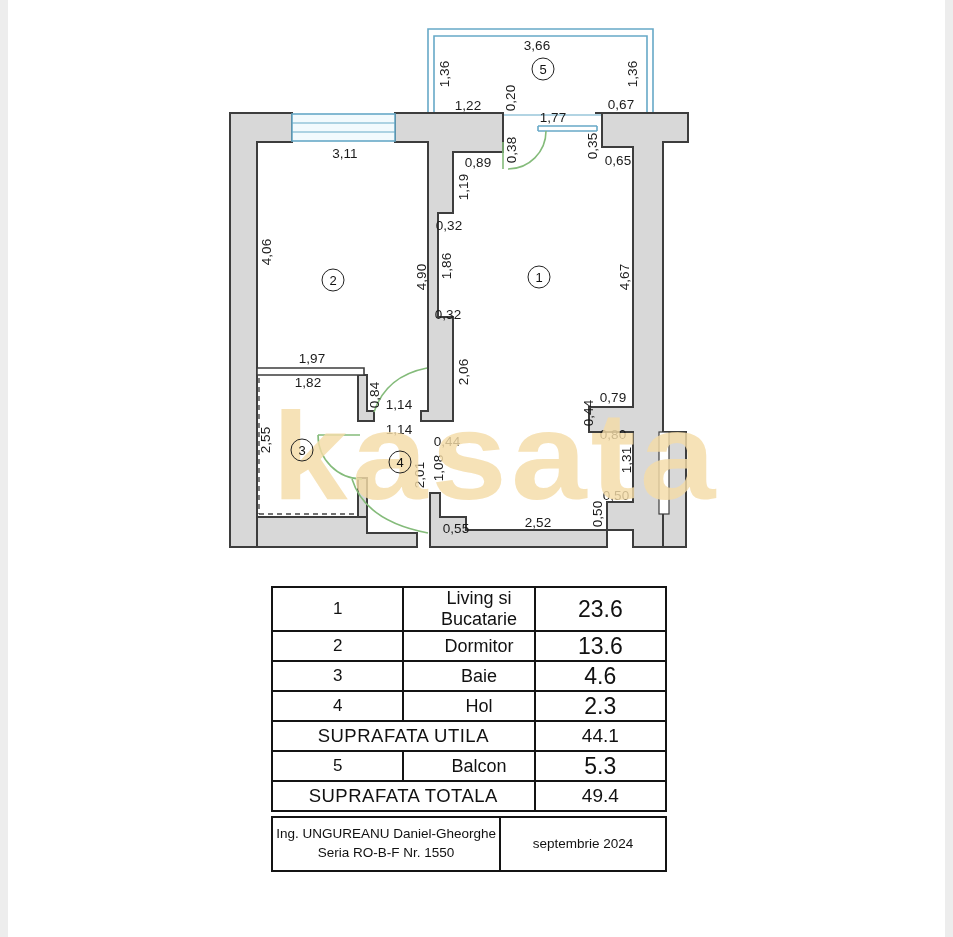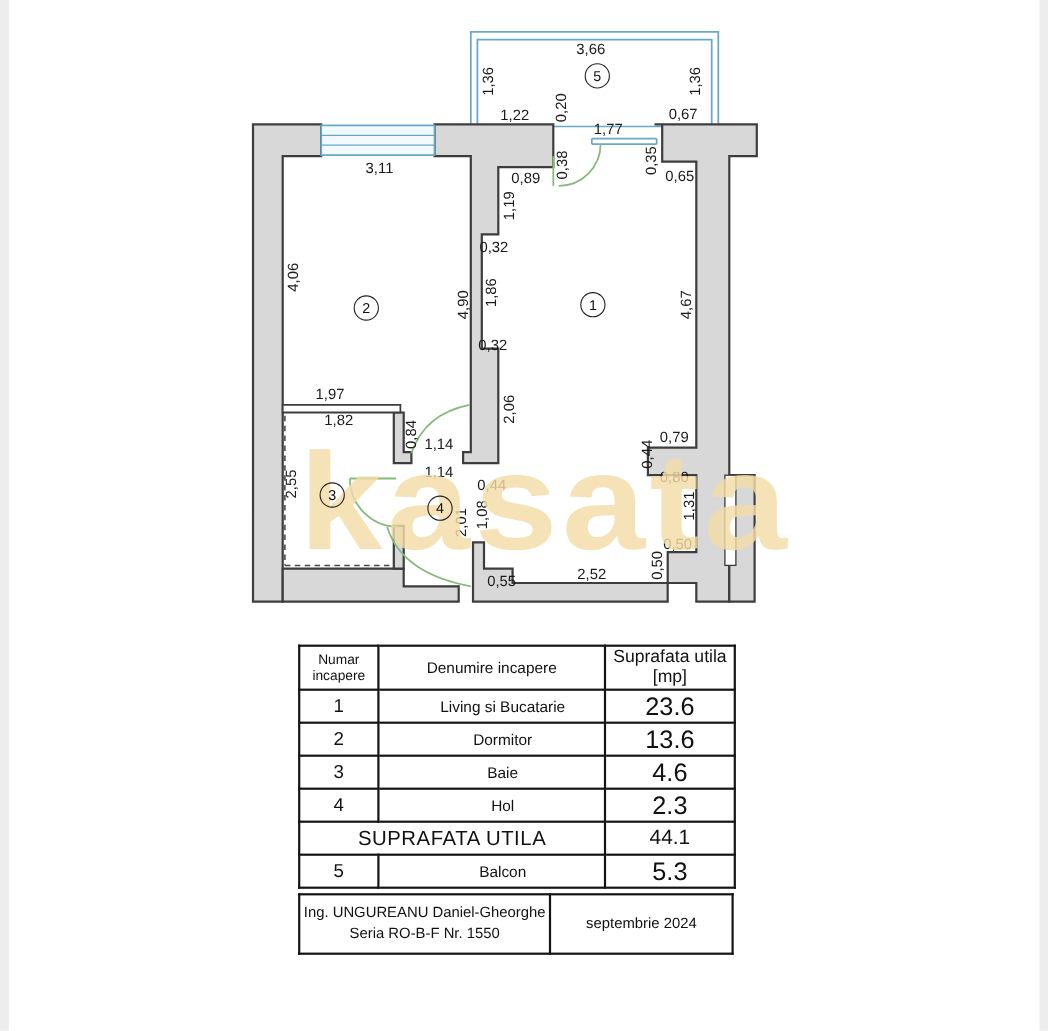--- a/index.html
+++ b/index.html
@@ -32,21 +32,21 @@
   table{border-collapse:collapse;width:396px;table-layout:fixed;}
   td,th{border:2px solid #141414;text-align:center;vertical-align:middle;
         padding:0;font-weight:normal;overflow:hidden;}
   .c1{width:70px;} .c2{width:204px;} .c3{width:116px;}
   .hdr th{height:38px;line-height:1.15;}
   .hdr .h1{font-size:12.5px;}
   .hdr .h2{font-size:14px;}
   .hdr .h3{font-size:16px;}
   .datarow td{height:28px;}
   .num-cell{font-size:17px;}
-  .name-cell{font-size:14px;padding-left:20px;}
+  .name-cell{font-size:18px;padding-left:20px;}
   .area-cell{font-size:23px;}
   .sumrow td{height:28px;margin-left:48px;}
   .sum-label{font-size:18.5px;letter-spacing:0.5px;}
   .sum-value{font-size:19px;}
 
   #footerblock{margin-top:4px;width:396px;border-collapse:collapse;}
   #footerblock td{border:2px solid #141414;}
   .f-c1{width:225px;} .f-c2{width:163px;}
   .f-head td{height:20px;font-size:13px;text-align:left;padding:1px 0 1px 5px;}
   .f-body td{height:52px;font-size:13.5px;text-align:center;line-height:1.4;}
@@ -135,21 +135,21 @@
       <span class="dim" style="left: 478px; top: 162px;">0,89</span>
       <span class="dim vert" style="left: 463px; top: 187px;">1,19</span>
       <span class="dim" style="left: 345px; top: 153px;">3,11</span>
       <span class="dim vert" style="left: 266px; top: 252px;">4,06</span>
       <span class="dim vert" style="left: 421px; top: 277px;">4,90</span>
       <span class="dim" style="left: 449px; top: 225px;">0,32</span>
       <span class="dim vert" style="left: 446px; top: 266px;">1,86</span>
       <span class="dim" style="left: 448px; top: 314px;">0,32</span>
       <span class="dim vert" style="left: 624px; top: 277px;">4,67</span>
       <span class="dim vert" style="left: 463px; top: 372px;">2,06</span>
-      <span class="dim" style="left: 300px; top: 358px;">1,97</span>
+      <span class="dim" style="left: 312px; top: 358px;">1,97</span>
       <span class="dim" style="left: 308px; top: 382px;">1,82</span>
       <span class="dim vert" style="left: 374px; top: 395px;">0,84</span>
       <span class="dim" style="left: 399px; top: 404px;">1,14</span>
       <span class="dim" style="left: 399px; top: 429px;">1,14</span>
       <span class="dim" style="left: 447px; top: 441px;">0,44</span>
       <span class="dim vert" style="left: 265px; top: 440px;">2,55</span>
       <span class="dim vert" style="left: 419px; top: 475px;">2,01</span>
       <span class="dim vert" style="left: 438px; top: 468px;">1,08</span>
       <span class="dim" style="left: 456px; top: 528px;">0,55</span>
       <span class="dim" style="left: 538px; top: 522px;">2,52</span>
@@ -167,25 +167,20 @@
       <span class="roomnum" style="left: 539px; top: 277px;">1</span>
       <span class="roomnum" style="left: 302px; top: 450px;">3</span>
       <span class="roomnum" style="left: 400px; top: 462px;">4</span>
     </div>
 </div>
 
 <div id="recap">
 
   <table>
     <tbody>
-        <tr class="hdr">
-      <th class="c1 h1">Numar incapere</th>
-      <th class="c2 h2">Denumire incapere</th>
-      <th class="c3 h3">Suprafata utila [mp]</th>
-    </tr>
     <tr class="datarow">
       <td class="num-cell">1</td>
       <td class="name-cell">Living si Bucatarie</td>
       <td class="area-cell">23.6</td>
     </tr>
     <tr class="datarow">
       <td class="num-cell">2</td>
       <td class="name-cell">Dormitor</td>
       <td class="area-cell">13.6</td>
     </tr>
@@ -200,20 +195,24 @@
       <td class="area-cell">2.3</td>
     </tr>
     <tr class="sumrow">
       <td colspan="2" class="sum-label">SUPRAFATA UTILA</td>
       <td class="sum-value">44.1</td>
     </tr>
     <tr class="datarow">
       <td class="num-cell">5</td>
       <td class="name-cell">Balcon</td>
       <td class="area-cell">5.3</td>
+    </tr>
+    <tr class="sumrow">
+      <td colspan="2" class="sum-label">SUPRAFATA TOTALA</td>
+      <td class="sum-value">49.4</td>
     </tr>
   </tbody>
     </table>
 
   <table id="footerblock">
     <tbody>
     <tr class="f-body">
       <td class="f-c1">
         <div>Ing. UNGUREANU Daniel-Gheorghe</div>
         <div>Seria RO-B-F Nr. 1550</div>

